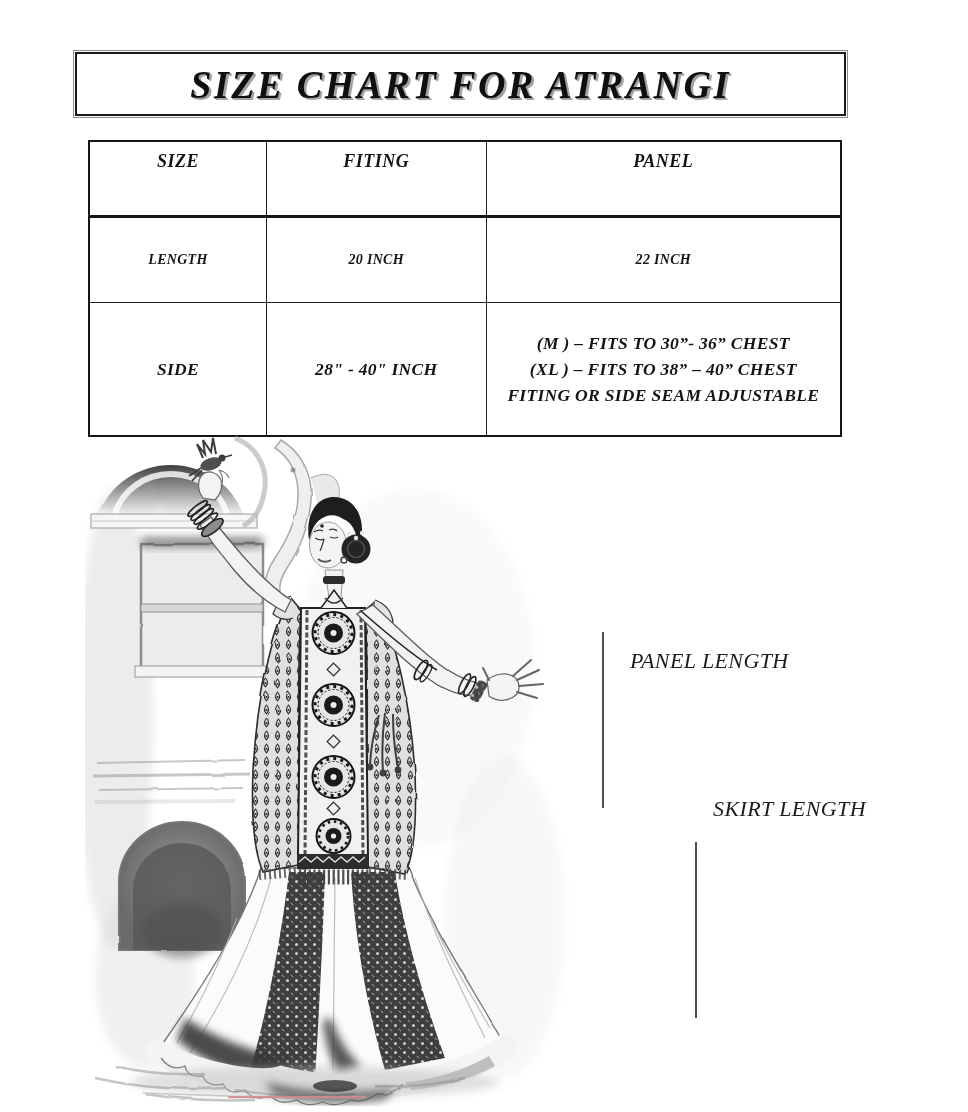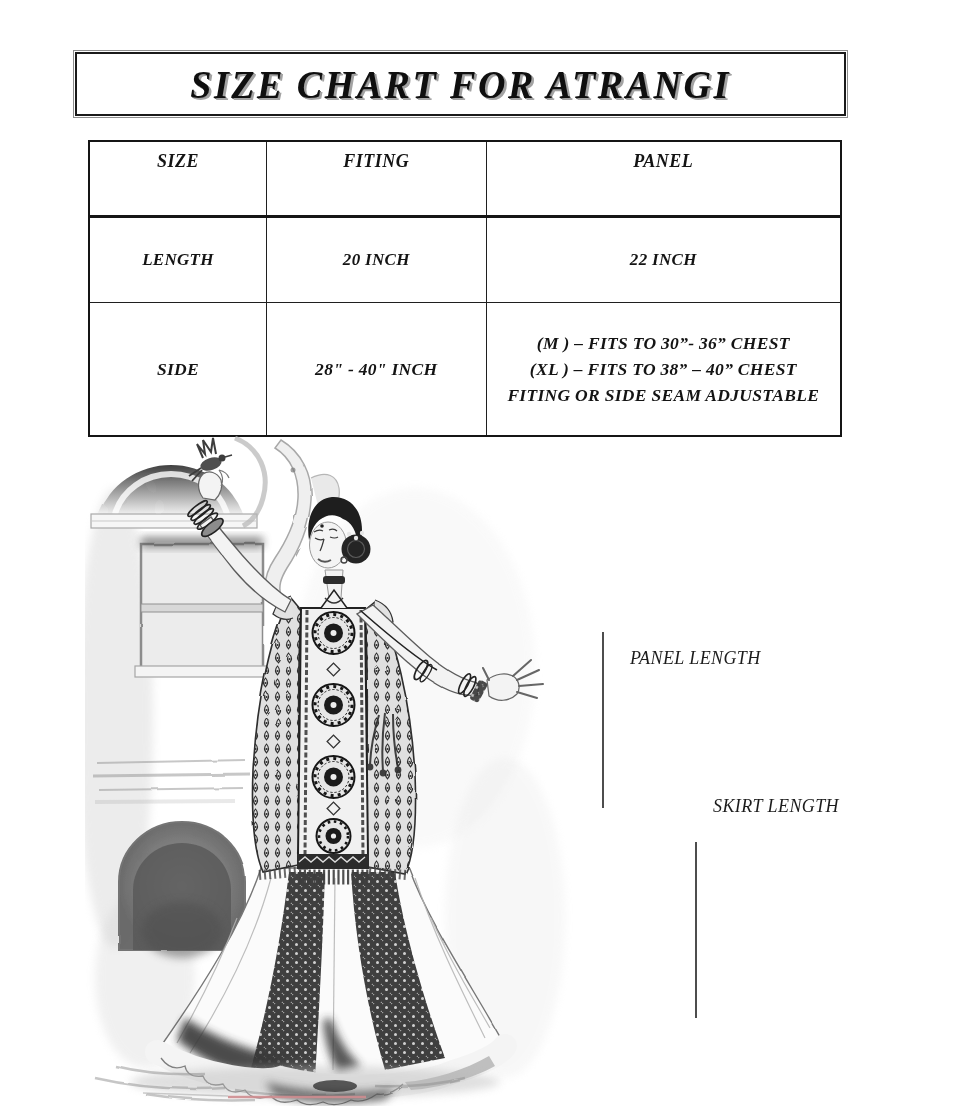--- a/index.html
+++ b/index.html
@@ -26,30 +26,30 @@
   }
   table.size-table td{
     border:1.6px solid #1f1f1f;text-align:center;vertical-align:middle;
     font-weight:bold;color:#141414;padding:16px 6px;
   }
   col.c1{width:23.6%}col.c2{width:29.2%}col.c3{width:47.2%}
   tr.head-row td{
     height:48px;vertical-align:top;padding-top:9px;font-size:18px;
     letter-spacing:.5px;border-bottom:3px solid #151515;
   }
-  tr.length-row td{height:52px;font-size:17px;letter-spacing:.3px;}
+  tr.length-row td{height:52px;font-size:14px;letter-spacing:.3px;}
   tr.waist-row td{height:100px;font-size:17.5px;letter-spacing:.3px;}
   td.panel-cell{font-size:15.5px;line-height:1.5;letter-spacing:.2px;}
   td.panel-cell .panel-note{}
   
   .v-line{position:absolute;width:2px;background:#4d4d4d;}
   .panel-line{left:602px;top:632px;height:176px;}
   .skirt-line{left:695px;top:842px;height:176px;}
   .anno-label{
-    position:absolute;font-size:18px;letter-spacing:.4px;color:#1c1c1c;white-space:nowrap;
+    position:absolute;font-size:22px;letter-spacing:.4px;color:#1c1c1c;white-space:nowrap;
   }
   .panel-label{left:630px;top:648px;}
   .skirt-label{left:713px;top:796px;}
   
   .illustration{position:absolute;left:85px;top:418px;}
 </style>
 </head>
 <body>
 
 <div class="page">

